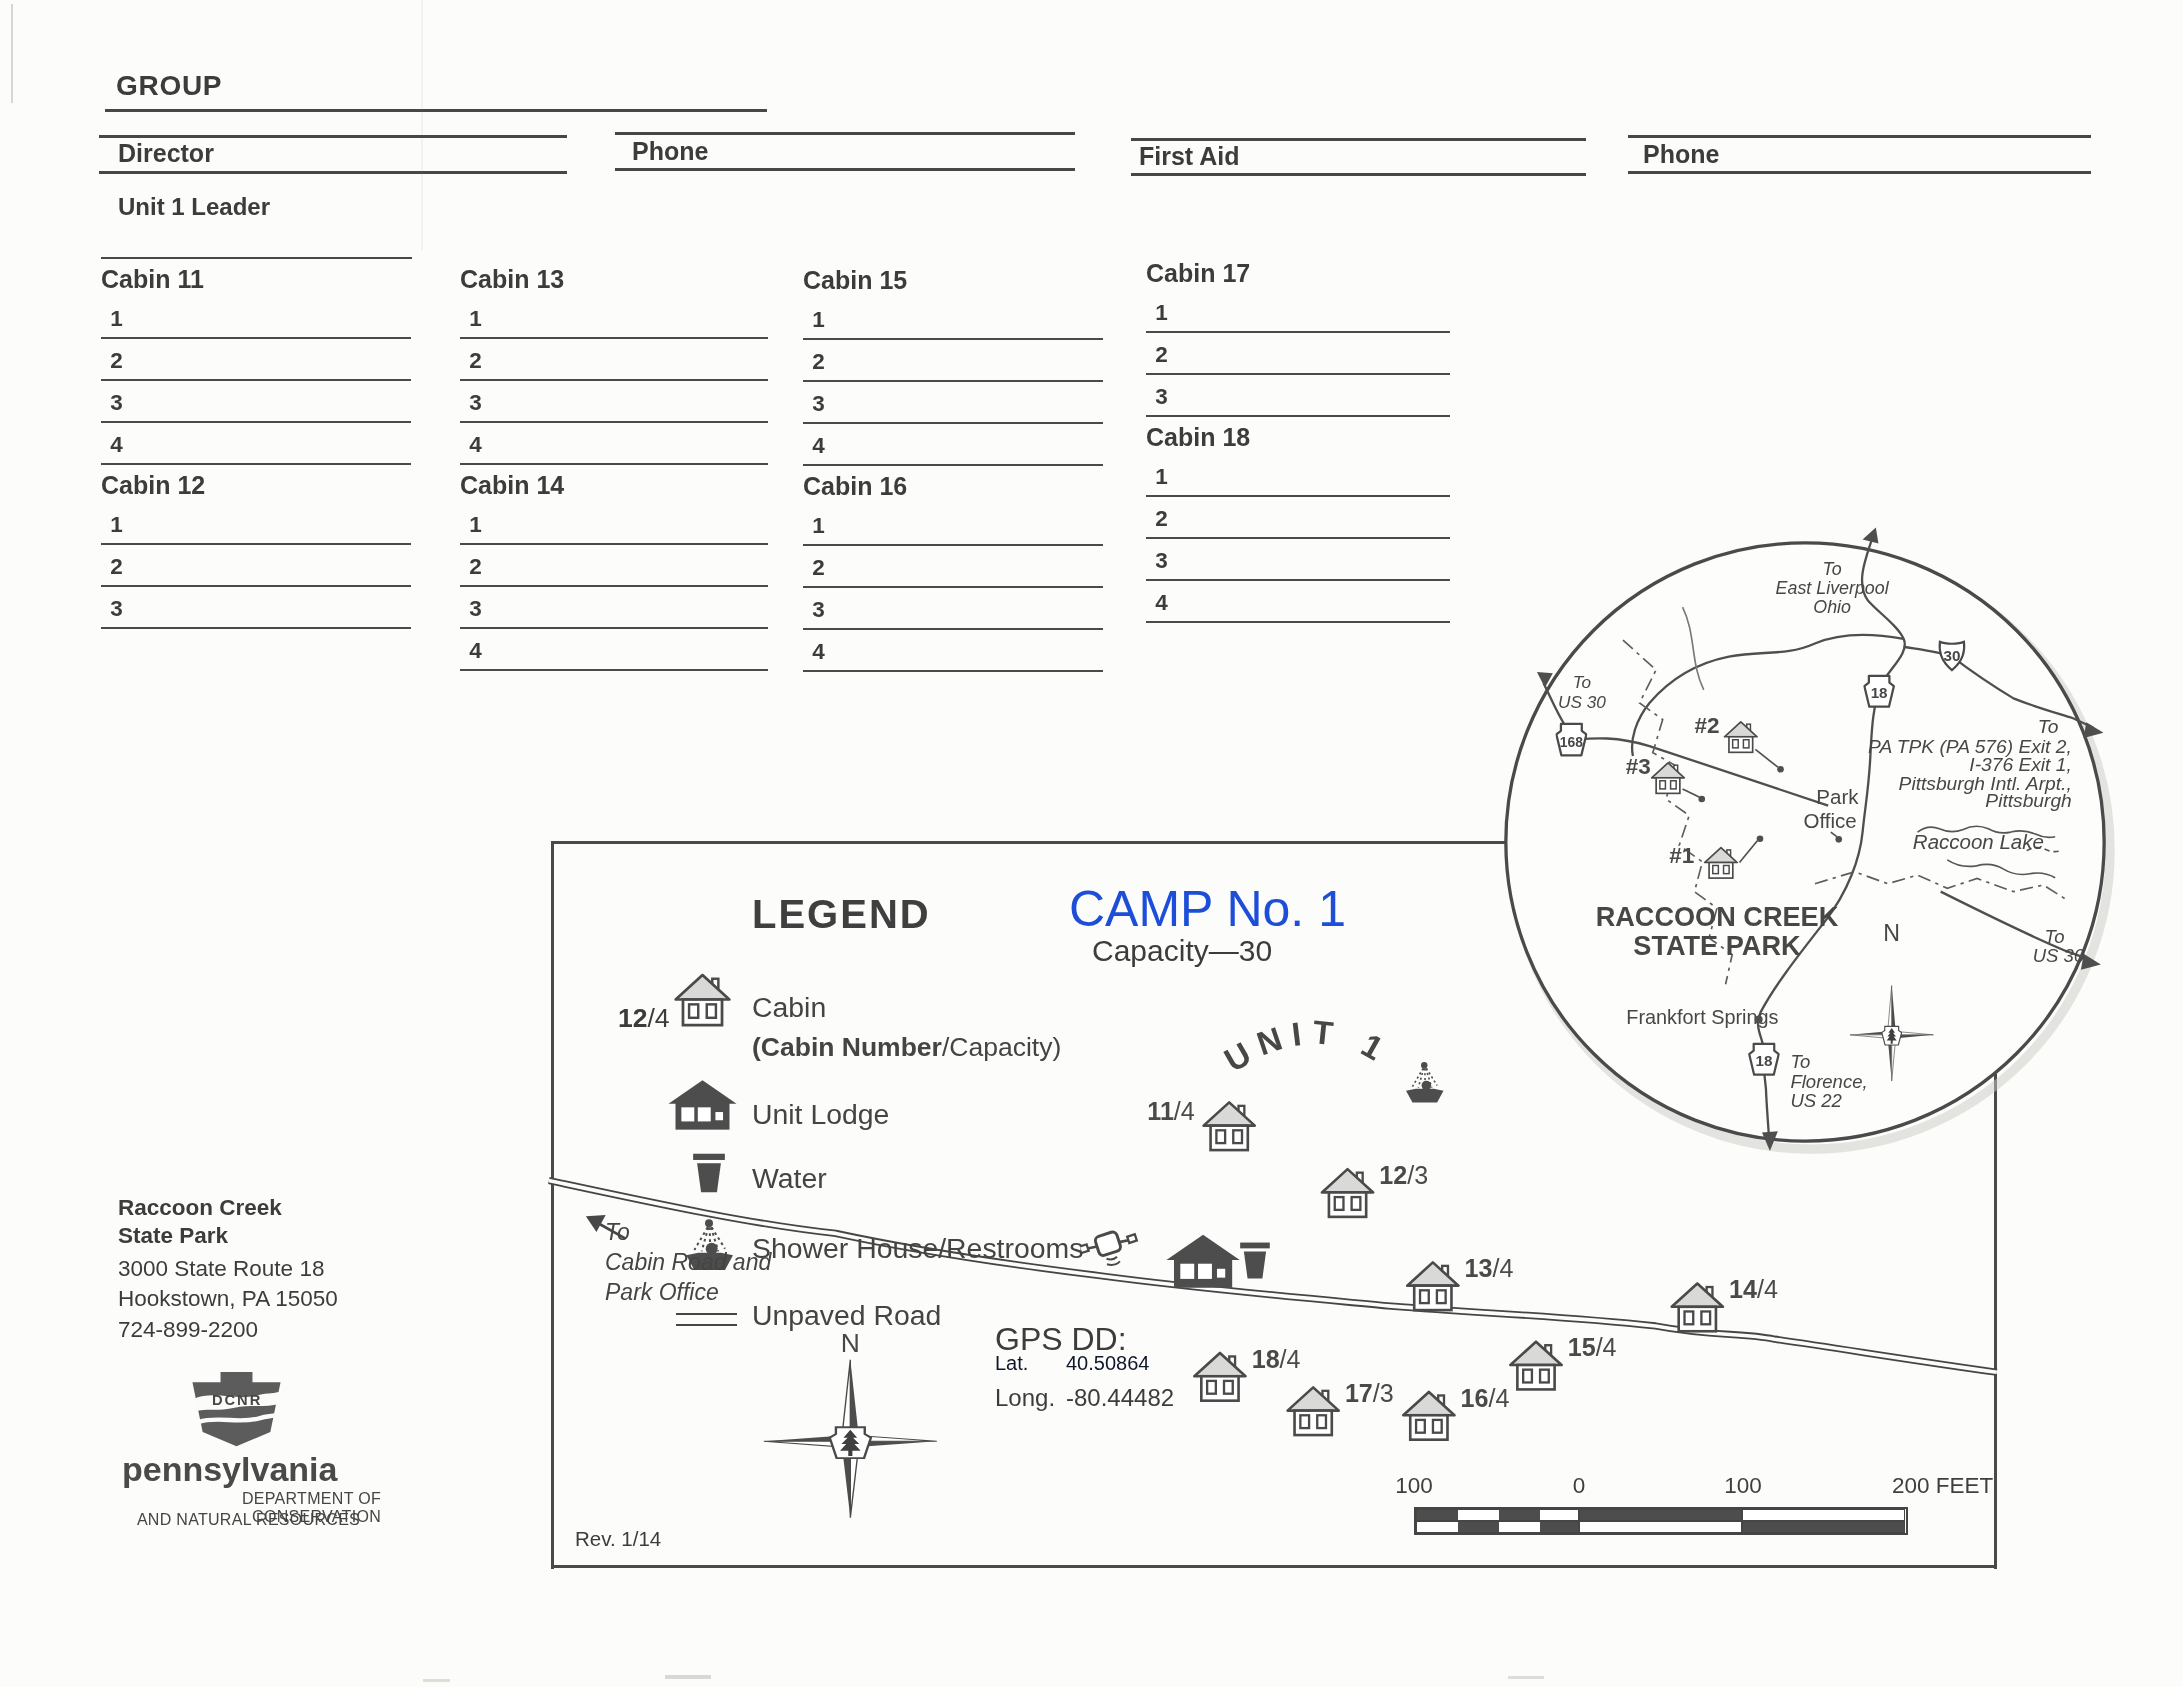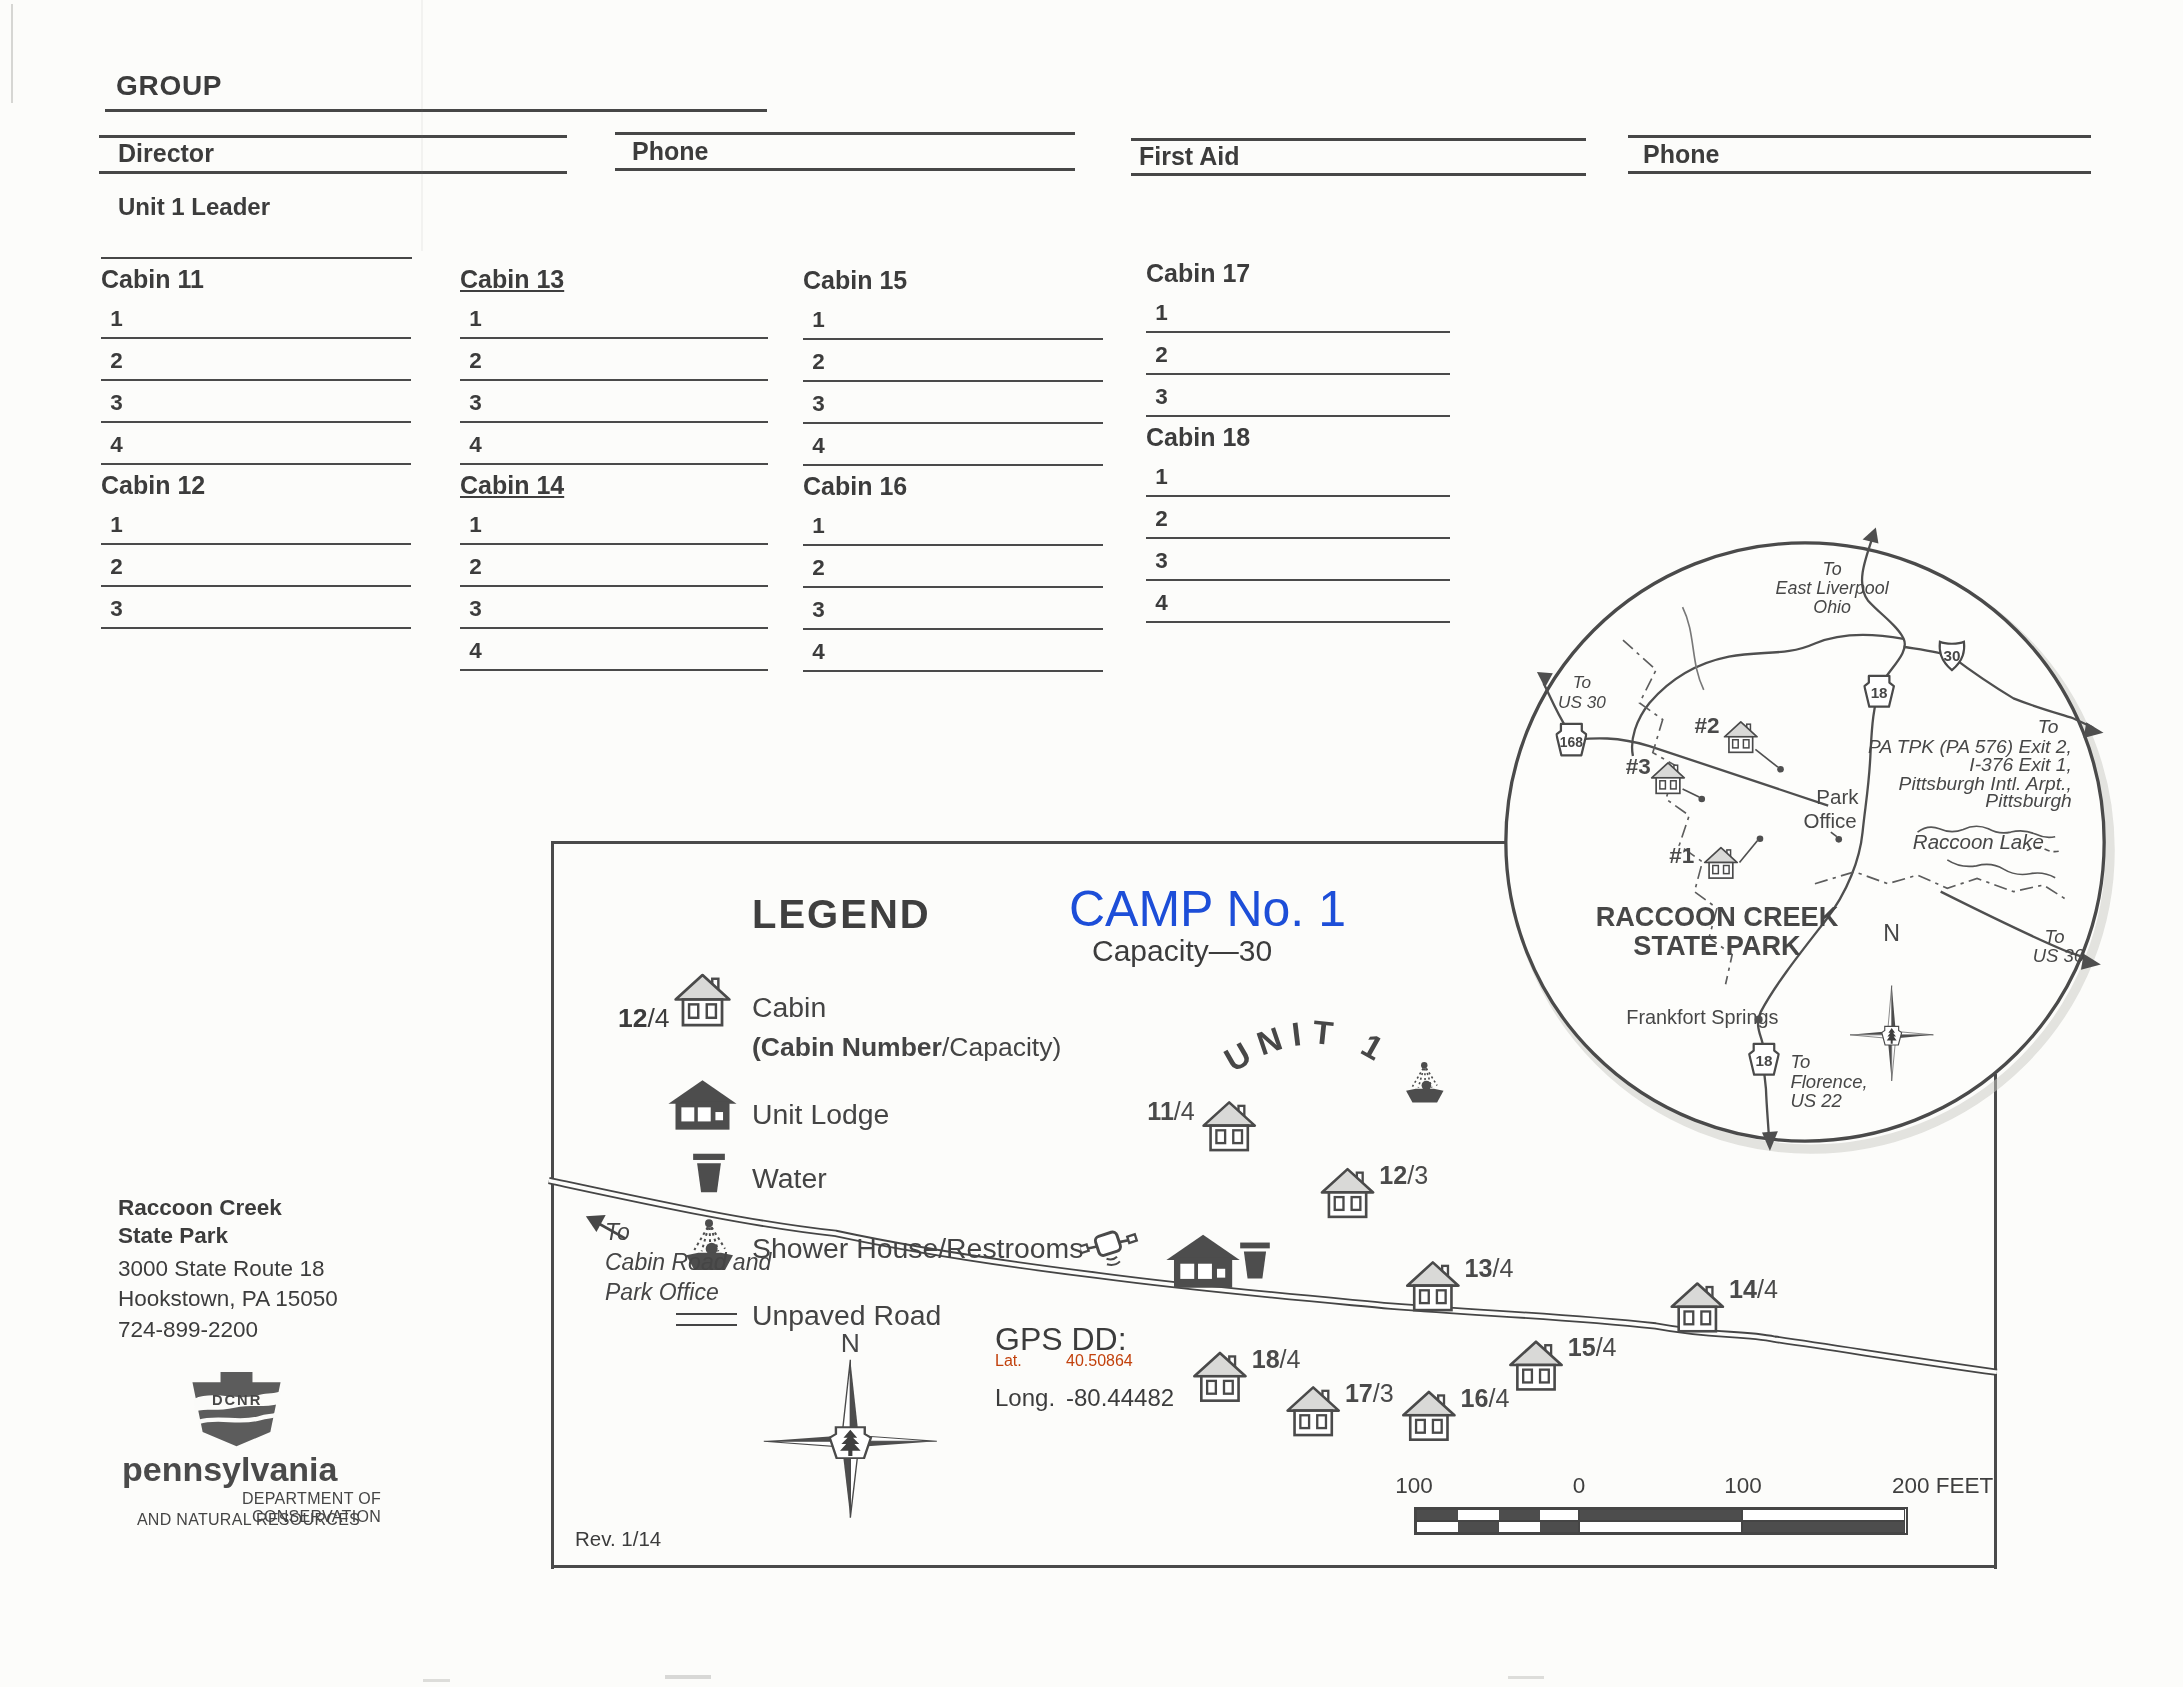--- a/index.html
+++ b/index.html
@@ -183,21 +183,21 @@
   <div class="legend-label" style="left:752px;top:1299px">Unpaved Road</div>
 
   <div class="abs" style="left:1069px;top:880px;font-size:50px;font-weight:normal;color:#1d4ed8">CAMP No. 1</div>
   <div class="abs" style="left:1092px;top:934px;font-size:30px;color:#3c3c3c">Capacity—30</div>
 
   <div class="abs m-it" style="left:605px;top:1219px;font-size:23px;color:#454545">To</div>
   <div class="abs m-it" style="left:605px;top:1249px;font-size:23px;color:#454545">Cabin Road and</div>
   <div class="abs m-it" style="left:605px;top:1279px;font-size:23px;color:#454545">Park Office</div>
 
   <div class="abs" style="left:995px;top:1321px;font-size:32px;color:#3c3c3c">GPS DD:</div>
-  <div class="abs" style="left:995px;top:1352px;font-size:16px;color:#c2410c"><span style="display:inline-block;width:71px">Lat.</span><span>40.50864</span></div>
+  <div class="abs" style="left:995px;top:1352px;font-size:20px;color:#0f172a"><span style="display:inline-block;width:71px">Lat.</span><span>40.50864</span></div>
   <div class="abs" style="left:995px;top:1384px;font-size:24px;color:#3c3c3c"><span style="display:inline-block;width:71px">Long.</span><span>-80.44482</span></div>
 
   <div class="slabel" style="left:1414px">100</div>
   <div class="slabel" style="left:1579px">0</div>
   <div class="slabel" style="left:1743px">100</div>
   <div class="slabel" style="left:1892px;transform:none">200 FEET</div>
   <div class="sbar">
     <div class="chk1"></div>
     <div class="dark"></div>
     <div class="lite"></div>
@@ -339,21 +339,21 @@
       <div class="slot">
         <span>1</span>
       </div>
       <div class="slot">
         <span>2</span>
       </div>
       <div class="slot">
         <span>3</span>
       </div>
     </div>
-    <div class="roster-col" style="left: 460px; top: 265px; width: 308px; text-decoration: underline;">
+    <div class="roster-col" style="left: 460px; top: 265px; width: 308px;">
       <div class="cabin-head">Cabin 13</div>
       <div class="slot">
         <span>1</span>
       </div>
       <div class="slot">
         <span>2</span>
       </div>
       <div class="slot">
         <span>3</span>
       </div>

